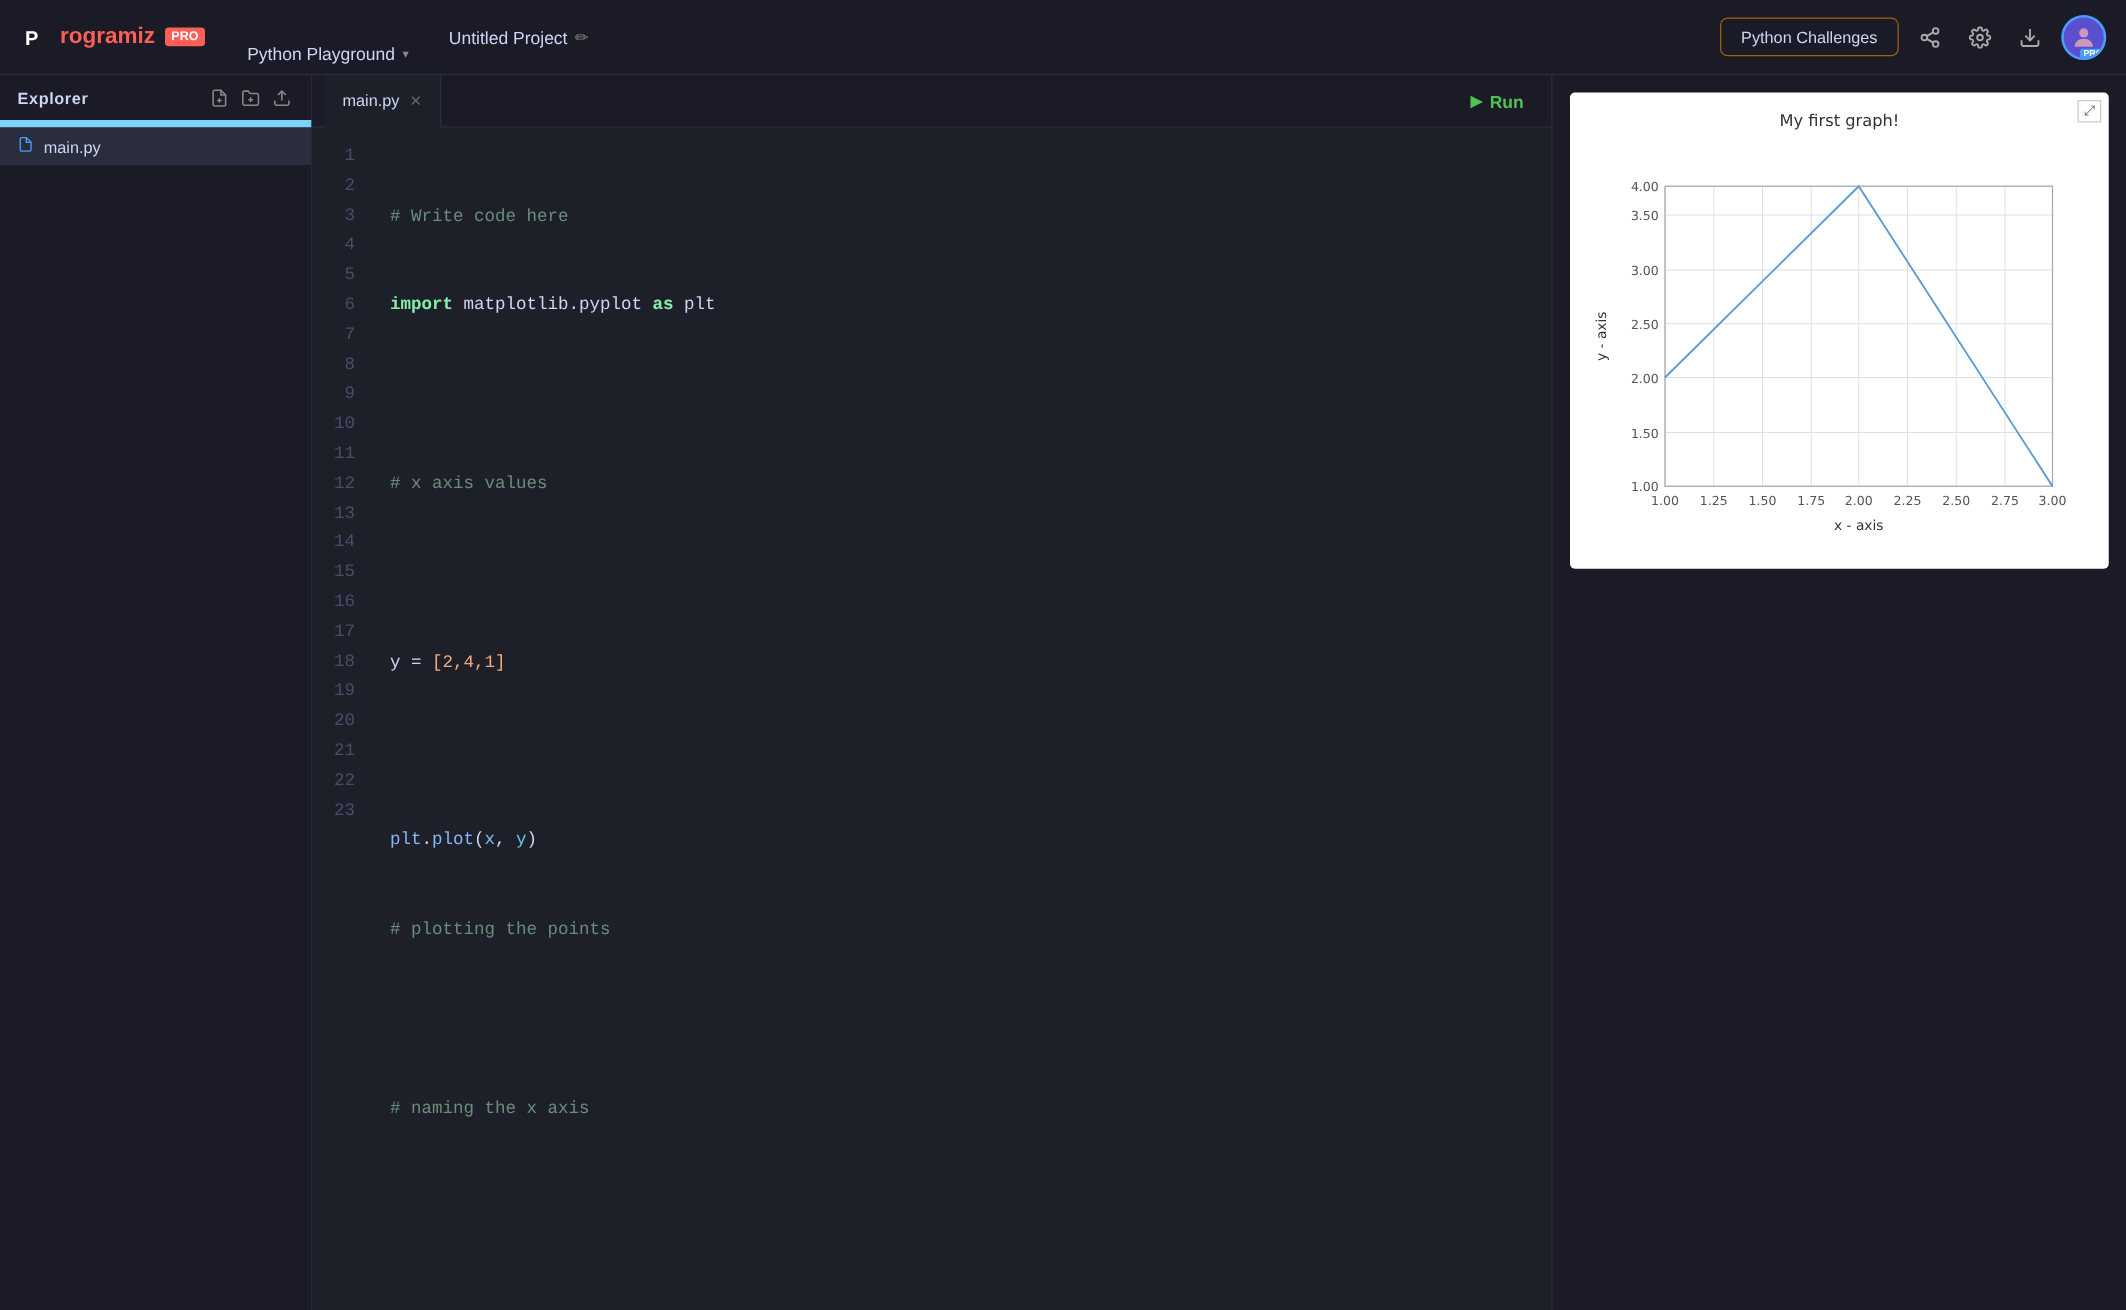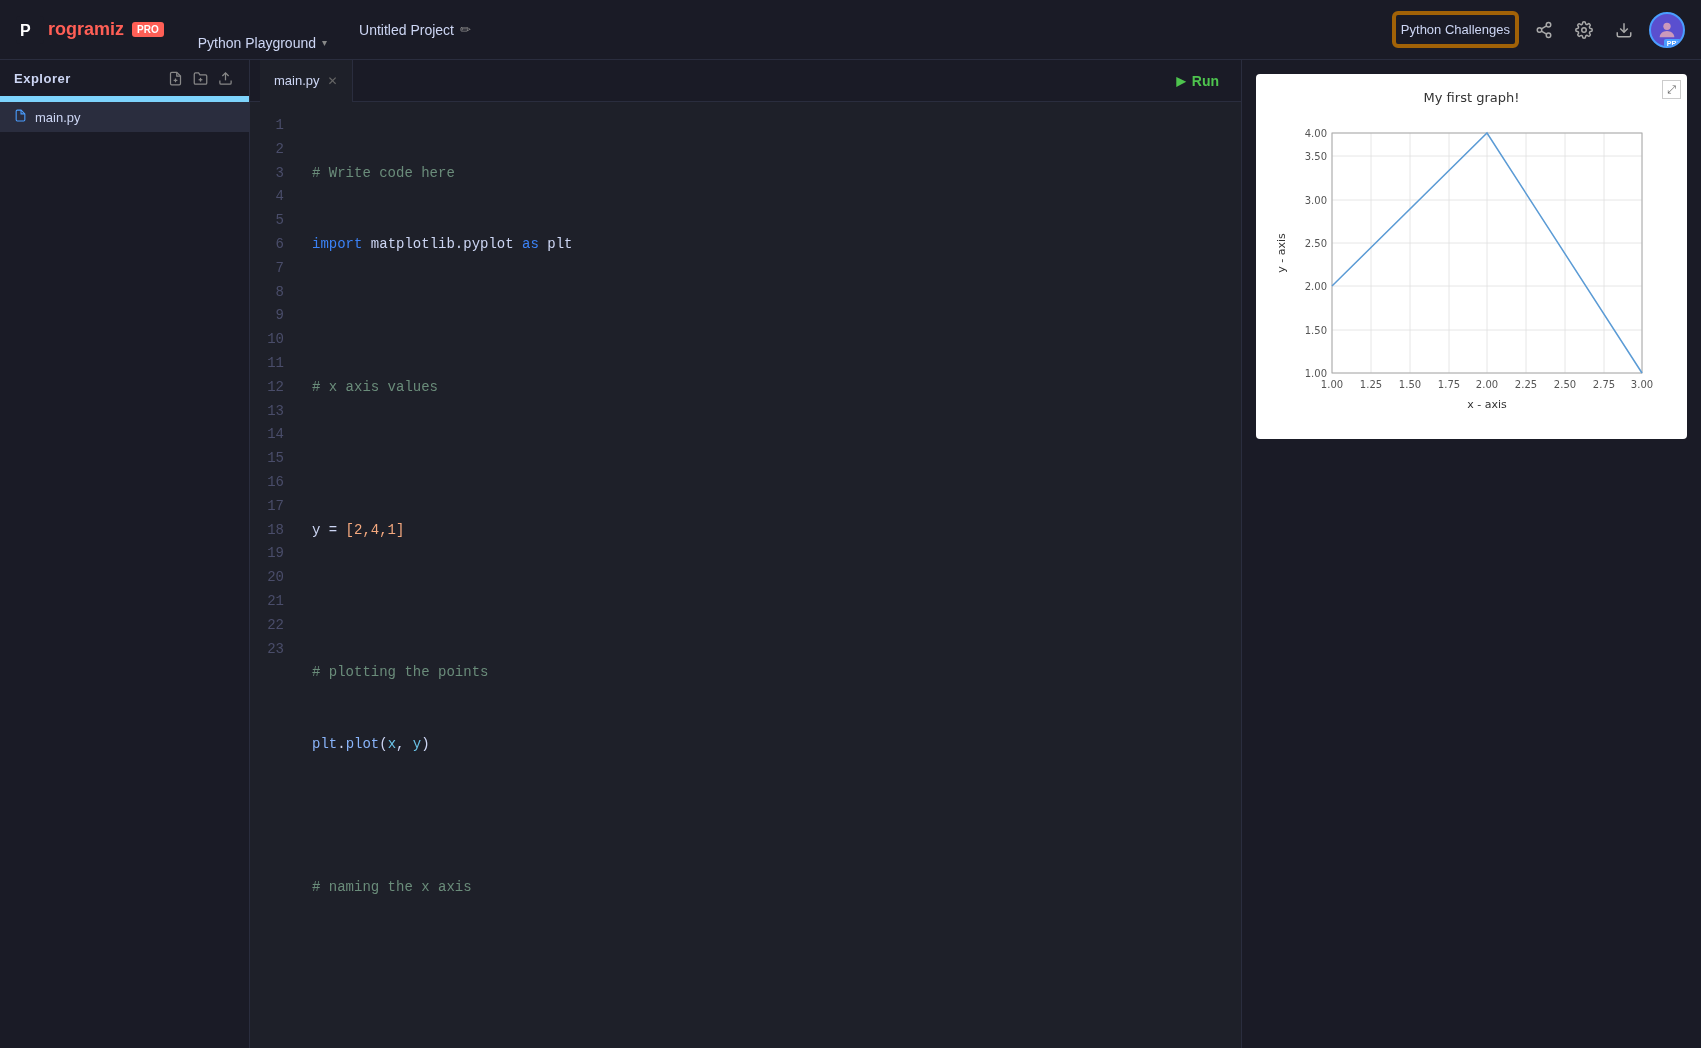--- a/index.html
+++ b/index.html
@@ -67,24 +67,24 @@
     }
     .edit-icon { font-size: 13px; color: #888; }
     .topbar-right {
       margin-left: auto;
       display: flex;
       align-items: center;
       gap: 10px;
     }
     .challenges-btn {
       background: transparent;
-      border: 4px solid #a16207;
+      border: 1px solid #a16207;
       color: #cdd6f4;
       font-size: 13px;
-      padding: 7px 5px;
+      padding: 7px 16px;
       border-radius: 6px;
       cursor: pointer;
       text-align: center;
     }
     .icon-btn {
       background: transparent;
       border: none;
       color: #aaa;
       font-size: 18px;
       cursor: pointer;
@@ -242,21 +242,21 @@
     }
     .line-numbers div { line-height: 1.7; }
     .code-content {
       flex: 1;
       padding: 0 12px;
       white-space: pre;
       overflow: auto;
     }
     .code-line { line-height: 1.7; }
     .c-comment { color: #6a8c7a; }
-    .c-keyword { color: #3b82f6; }
+    .c-keyword { color: #86efac; font-weight: bold; }
     .c-number { color: #f5a97f; }
     .c-builtin { color: #89b4fa; }
     .c-func { color: #89b4fa; }
     .c-param { color: #6bc4e8; }
     .c-default { color: #cdd6f4; }
 
     
     .result-panel {
       width: 460px;
       background: #1a1b26;
@@ -288,21 +288,21 @@
       margin: 14px;
       background: white;
       border-radius: 4px;
       padding: 16px;
       position: relative;
     }
     .graph-title {
       text-align: center;
       font-size: 13px;
       color: #333;
-      margin-bottom: 8px;
+      margin-bottom: 24px;
       font-family: 'DejaVu Sans', sans-serif;
     }
     .graph-expand {
       position: absolute;
       top: 6px;
       right: 6px;
       background: none;
       border: 1px solid #ccc;
       cursor: pointer;
       padding: 2px 4px;
@@ -448,22 +448,22 @@
           <div>23</div>
       </div>
       <div class="code-content">
         <div class="code-line"><span class="c-comment"># Write code here</span></div>
         <div class="code-line"><span class="c-keyword">import</span><span class="c-default"> matplotlib.pyplot </span><span class="c-keyword">as</span><span class="c-default"> plt</span></div>
         <div class="code-line">&nbsp;</div>
         <div class="code-line"><span class="c-comment"># x axis values</span></div>
         <div class="code-line">&nbsp;</div>
         <div class="code-line"><span class="c-default">y = </span><span class="c-number">[2,4,1]</span></div>
         <div class="code-line">&nbsp;</div>
+        <div class="code-line"><span class="c-builtin">plt</span><span class="c-default">.</span><span class="c-func">plot</span><span class="c-default">(</span><span class="c-param">x</span><span class="c-default">, </span><span class="c-param">y</span><span class="c-default">)</span></div>
         <div class="code-line"><span class="c-comment"># plotting the points</span></div>
-        <div class="code-line"><span class="c-builtin">plt</span><span class="c-default">.</span><span class="c-func">plot</span><span class="c-default">(</span><span class="c-param">x</span><span class="c-default">, </span><span class="c-param">y</span><span class="c-default">)</span></div>
         <div class="code-line">&nbsp;</div>
         <div class="code-line"><span class="c-comment"># naming the x axis</span></div>
         
         
         
         
         
         
         
         

